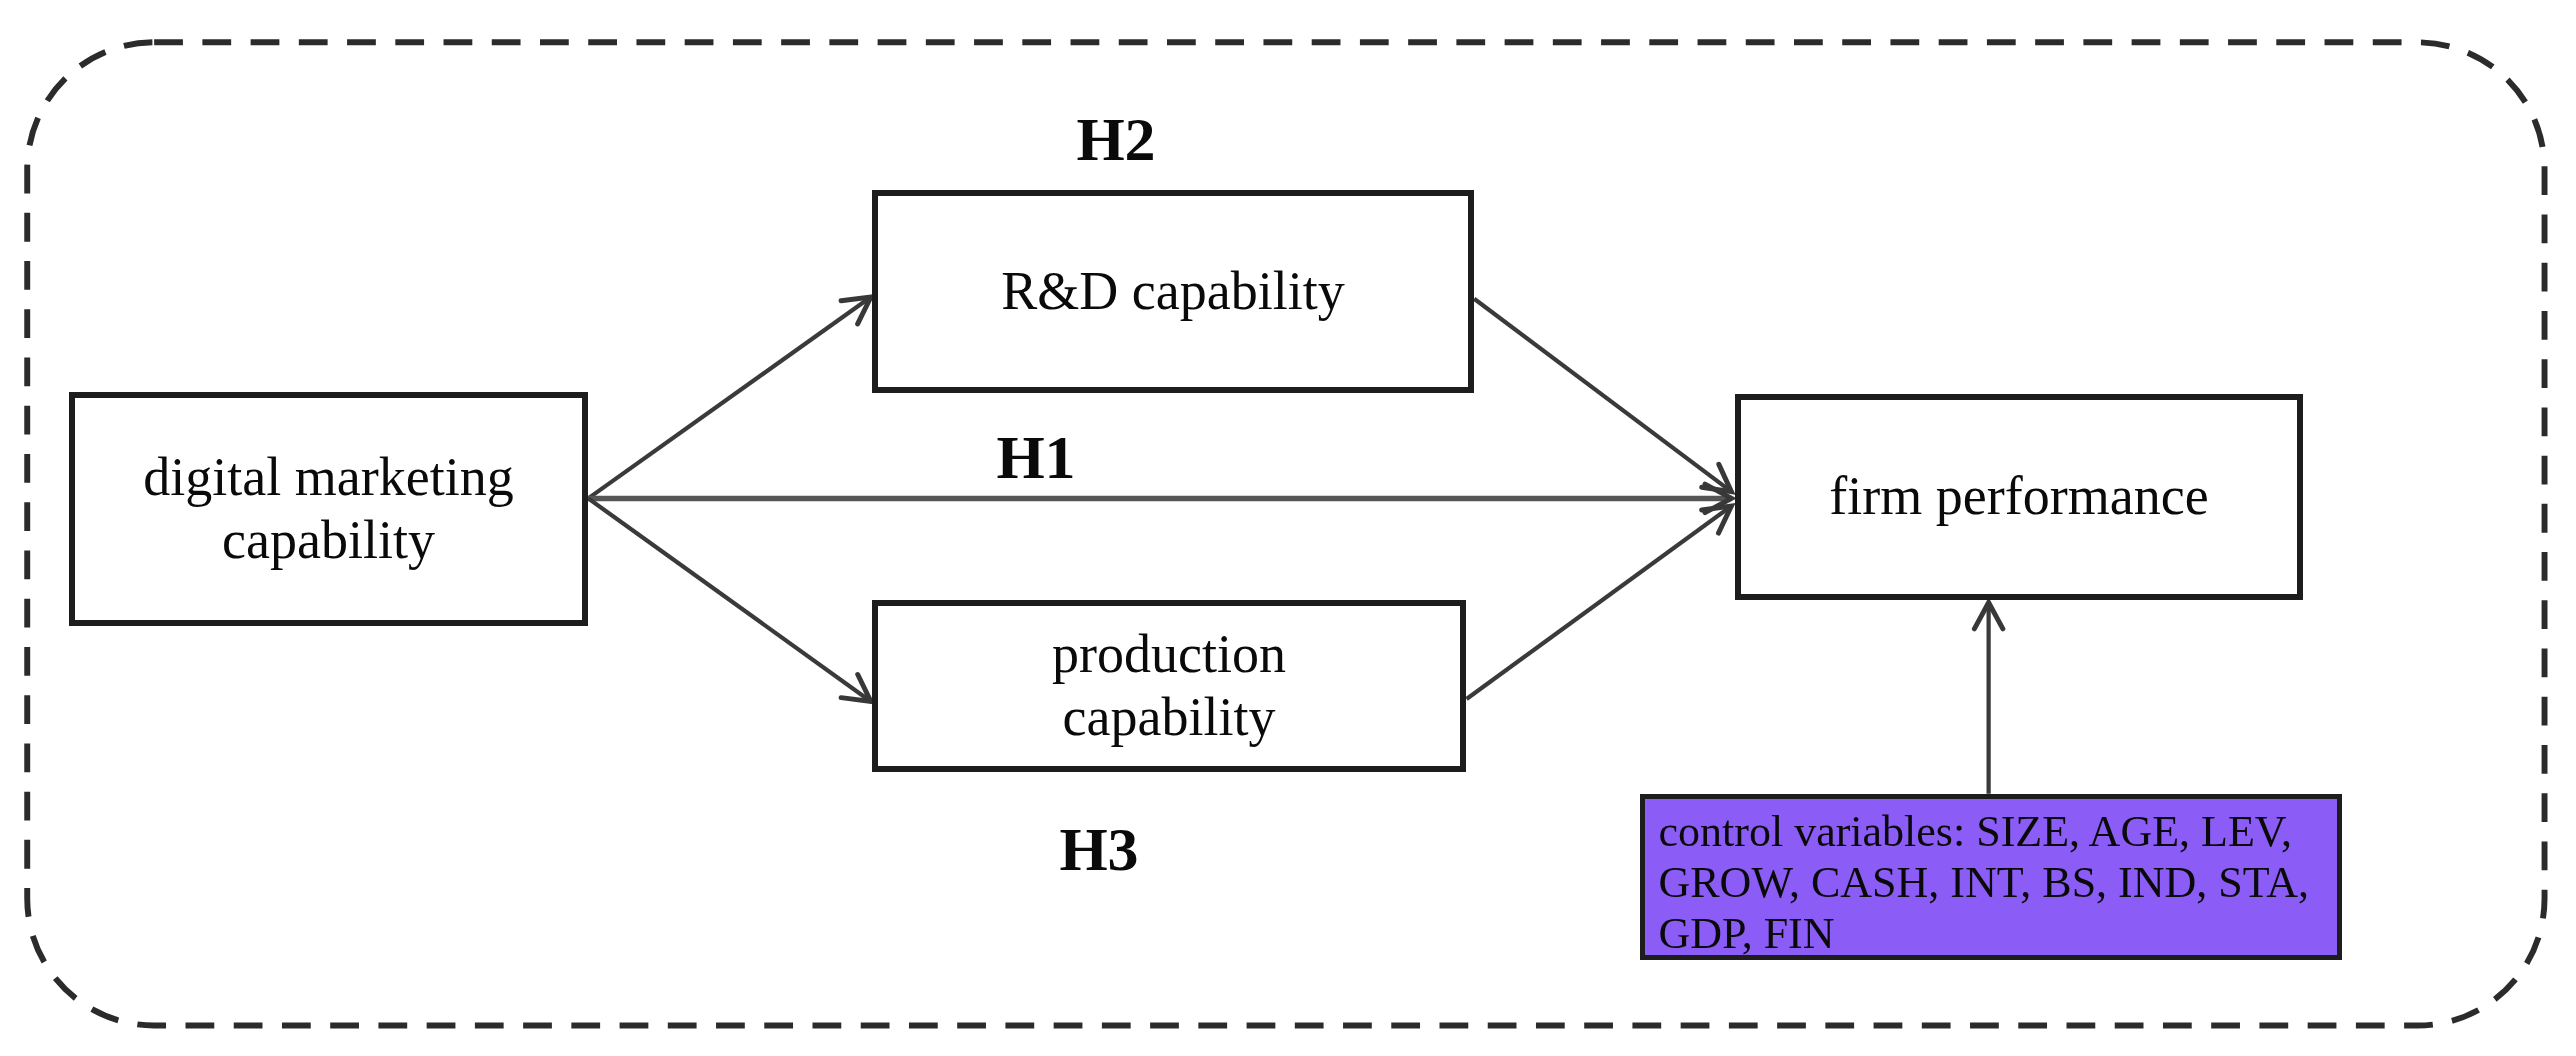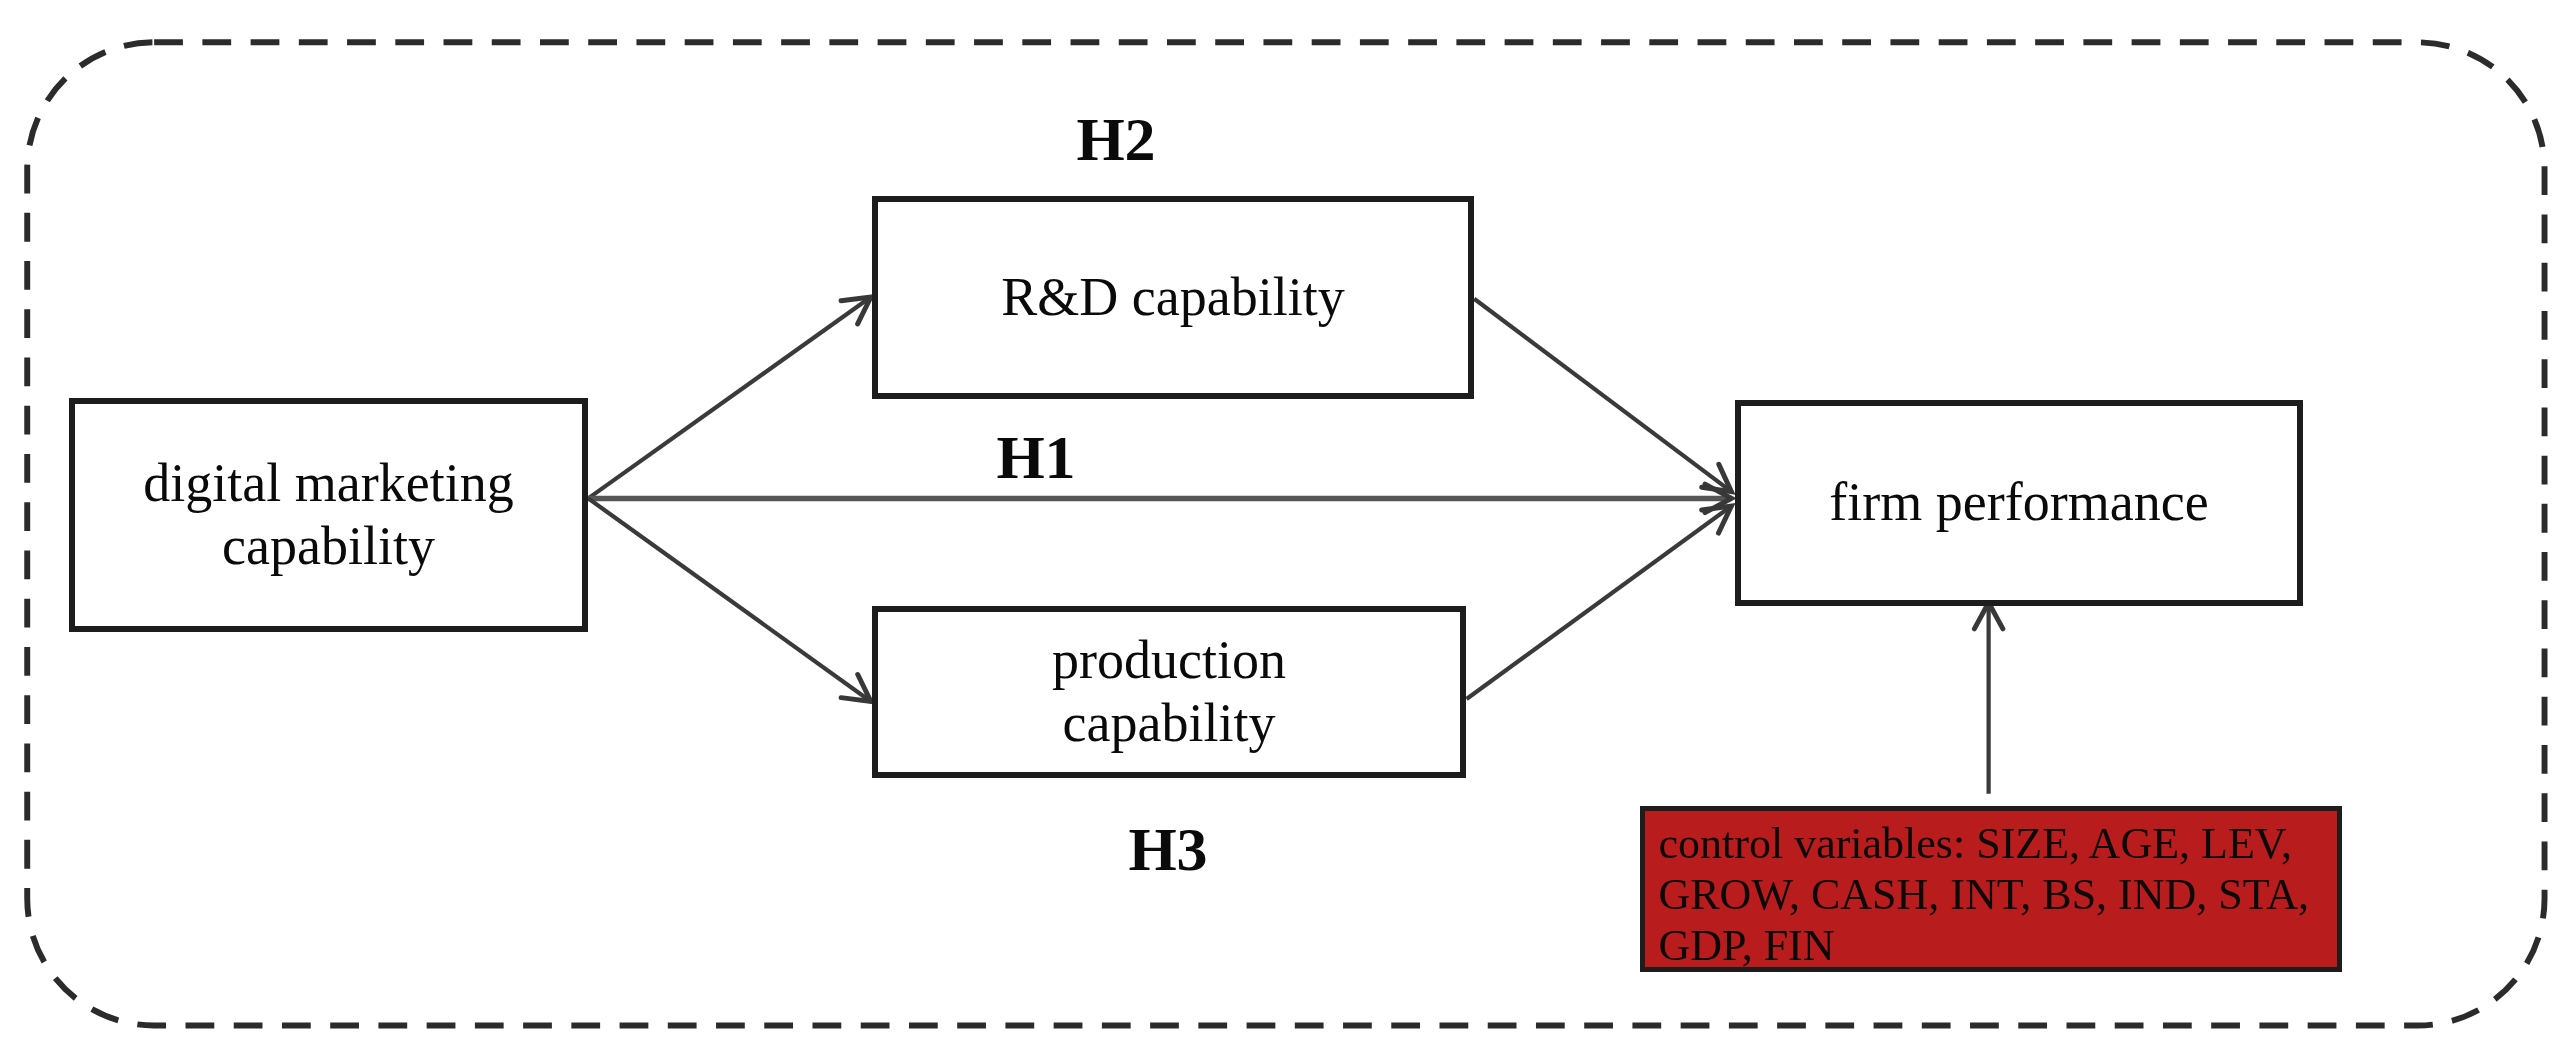--- a/index.html
+++ b/index.html
@@ -12,47 +12,46 @@
     overflow:hidden;
   }
   svg.layer{position:absolute;left:0;top:0;width:2576px;height:1056px;}
   .node{
     position:absolute;
     box-sizing:border-box;
     border:6px solid #1d1d1d;
     background:#ffffff;
     display:flex;align-items:center;justify-content:center;
     text-align:center;
-    font-size:54px;line-height:1.17;margin-top:6px;
+    font-size:54px;line-height:1.17;
   }
   .node .inner{display:inline-block;}
   #node-dmc{left:69px;top:392px;width:519px;height:234px;}
   #node-dmc .inner{max-width:474px;}
   #node-rd{left:872px;top:190px;width:602px;height:203px;}
   #node-prod{left:872px;top:600px;width:594px;height:172px;}
   #node-prod .inner{max-width:330px;}
   #node-firm{left:1735px;top:394px;width:568px;height:206px;}
   #node-ctrl{
     position:absolute;box-sizing:border-box;
     left:1640px;top:794px;width:702px;height:166px;
-    border:5.1px solid #1d1d1d;background:#b91c1c;
+    border:5.1px solid #1d1d1d;background:#8b5cf6;
     font-size:44px;line-height:1.16;
     padding:6.8px 10.2px 6.8px 13.5px;
     text-align:left;
-    margin-top:12px;
   }
   .hlabel{
     position:absolute;
     transform:translate(-50%,-50%);
     font-size:62px;font-weight:bold;
     white-space:nowrap;
   }
   #label-h2{left:1116px;top:139px;}
   #label-h1{left:1036px;top:457px;}
-  #label-h3{left:1168px;top:849px;}
+  #label-h3{left:1099px;top:849px;}
 </style>
 </head>
 <body>
 
 <div class="canvas">
 
   <svg class="layer" viewBox="0 0 3044 1248" xmlns="http://www.w3.org/2000/svg">
     <defs>
       <marker id="arrowhead" viewBox="0 0 12 12" refX="10.5" refY="6" markerWidth="44" markerHeight="44" orient="auto" markerUnits="userSpaceOnUse">
         <path d="M2,1.4 L10.5,6 L2,10.6" fill="none" stroke="#383838" stroke-width="1.6" stroke-linecap="round" stroke-linejoin="miter"></path>

